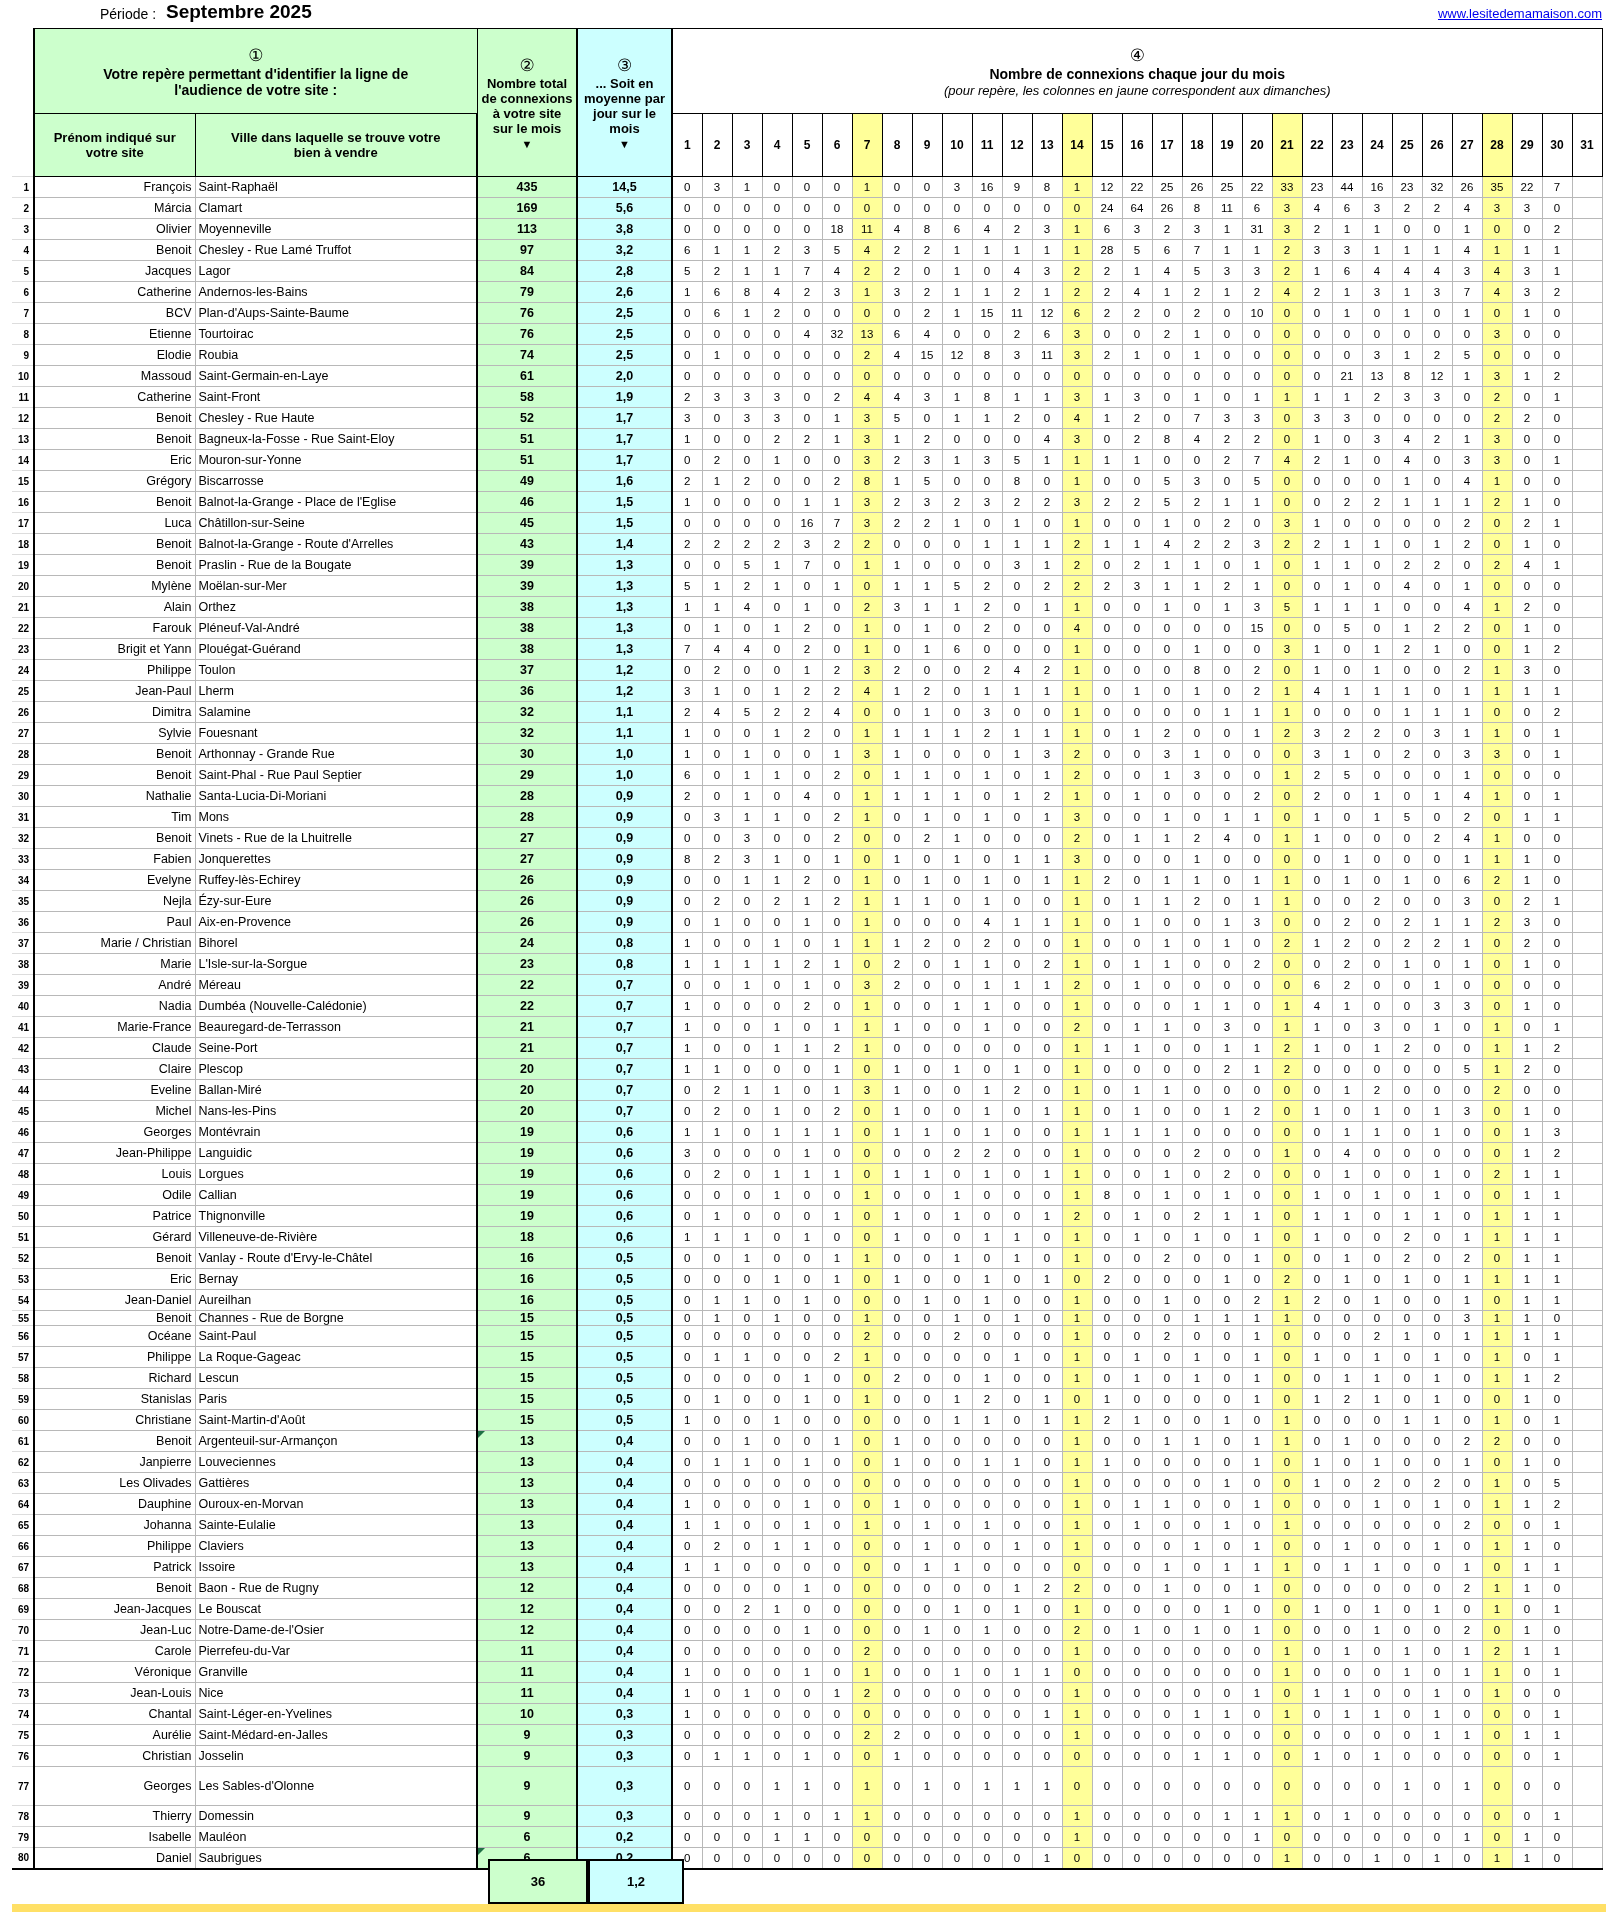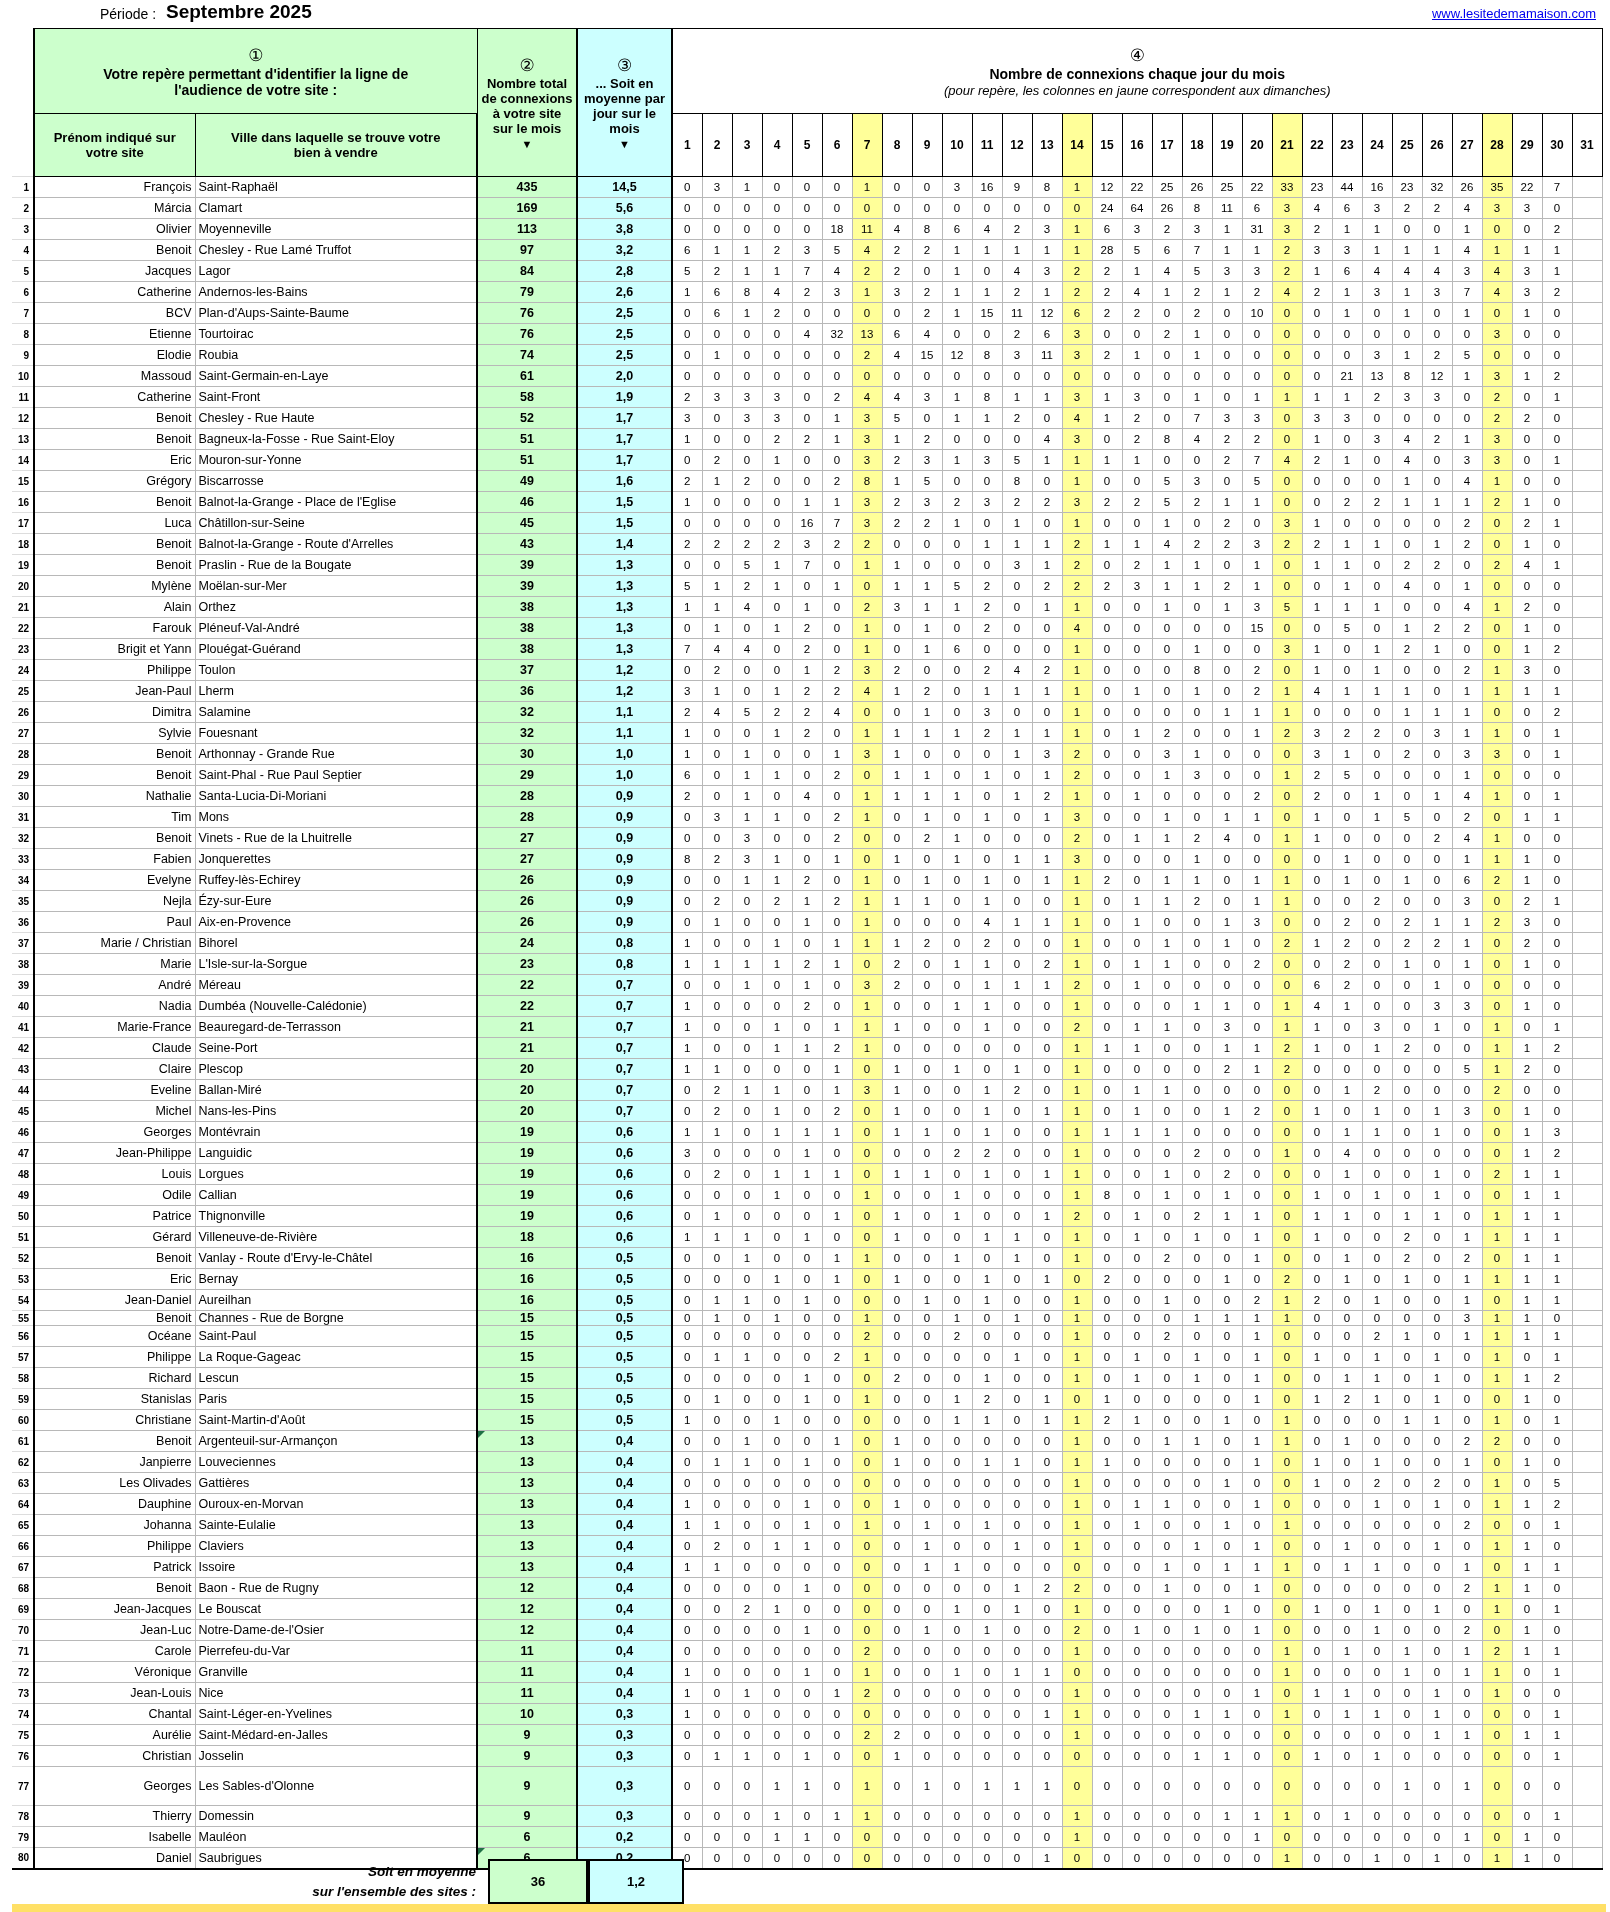--- a/index.html
+++ b/index.html
@@ -3,21 +3,21 @@
 <meta charset="utf-8">
 <style>
   * { margin:0; padding:0; box-sizing:border-box; }
   body { font-family:"Liberation Sans", sans-serif; background:#fff; width:1610px; height:1912px; position:relative; color:#000; }
   #canvas { position:absolute; left:0; top:0; width:1610px; height:1912px; background:#fff; overflow:hidden; }
 
   
   #topbar { position:absolute; left:0; top:0; width:1610px; height:27px;padding-left:16px; }
   #period-label { position:absolute; left:100px; top:6px; font-size:14px; }
   #period-value { position:absolute; left:166px; top:1px; font-size:19px; font-weight:bold; }
-  #site-link { position:absolute; right:14px; top:6px; font-size:13px; color:#0000ee; text-decoration:underline; cursor:pointer; }
+  #site-link { position:absolute; right:8px; top:6px; font-size:13px; color:#0000ee; text-decoration:underline; cursor:pointer; }
 
   
   table { border-collapse:collapse; table-layout:fixed; position:absolute; left:12px; top:28px; }
   td, th { border:1px solid #b8b8b8; overflow:hidden; white-space:nowrap; font-weight:normal; }
   .gut { border-left:none; border-top-color:#ddd; border-bottom-color:#ddd; background:#fff;
          font-size:10px; font-weight:bold; text-align:right; padding-right:4px; border-right:2px solid #000; }
   .hgut { border:none; border-right:2px solid #000; background:#fff; }
 
   .green { background:#ccffcc; }
   .cyan  { background:#ccffff; }
@@ -3200,20 +3200,17 @@
           <td class="day thickb">1</td>
           <td class="day thickb">0</td>
           <td class="day sun thickb">1</td>
           <td class="day thickb">1</td>
           <td class="day thickb">0</td>
           <td class="day thickb"></td>
         </tr>
       </tbody>
   </table>
 
-  <div id="footer-label">
-    <span>Soit en moyenne</span><br><span>sur l'ensemble des sites :</span>
-  </div>
   <div id="footer-total">36</div>
   <div id="footer-avg">1,2</div>
   <div id="bottom-strip"></div>
 
 </div>
 
 </body></html>

